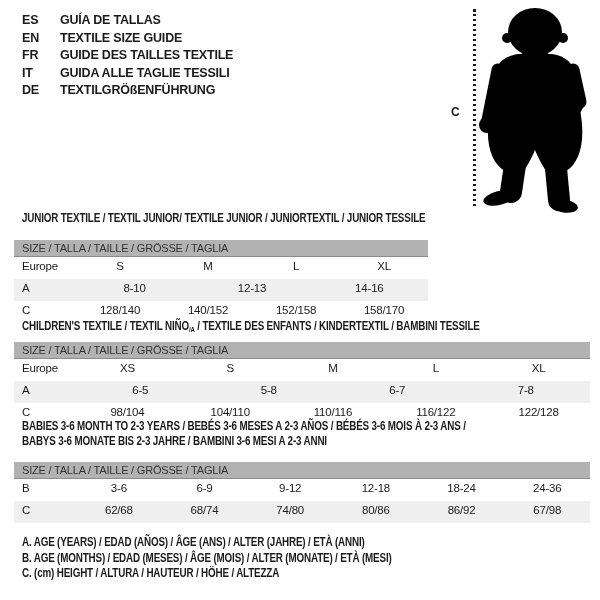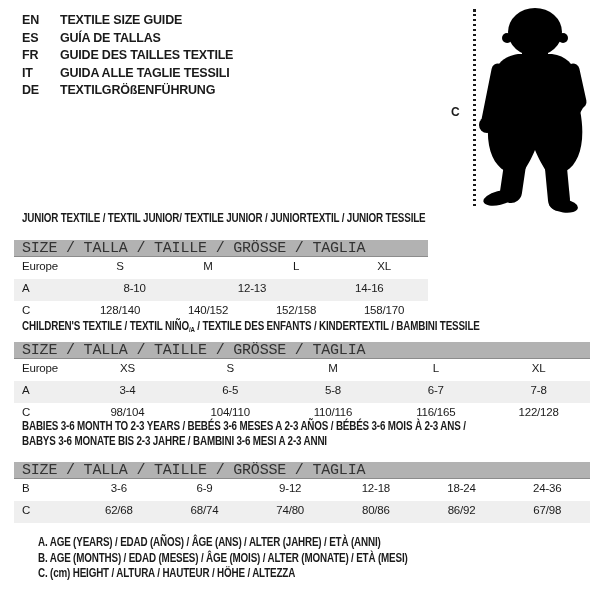--- a/index.html
+++ b/index.html
@@ -21,42 +21,42 @@
   .t1-title{left:22px;top:211px;}
   .t2-title{left:22px;top:319px;}
   .t3-title{left:22px;top:419px;line-height:15px;transform-origin:0 0;}
   .sec-title sub{font-size:0.62em;vertical-align:-0.25em;}
   
   .size-table{position:absolute;font-size:11.5px;}
   .tbl1{left:14px;top:240px;width:414px;}
   .tbl2{left:14px;top:342px;width:576px;}
   .tbl3{left:14px;top:462px;width:576px;}
   .hdr-bar{height:17px;line-height:17px;background:#b2b2b2;color:#333;
-    padding-left:8px;font-size:15px;border-bottom:1px solid #8c8c8c;box-sizing:border-box;font-family:Liberation Mono, monospace;}
+    padding-left:8px;font-size:11px;border-bottom:1px solid #8c8c8c;box-sizing:border-box;}
   .srow{display:flex;height:22px;line-height:19px;}
   .srow.alt{background:#efefef;}
   .srow .lbl{width:62px;padding-left:8px;box-sizing:border-box;}
   .srow .cell{flex:1;text-align:center;}
   
-  .legend{position:absolute;left:22px;top:535px;font-weight:bold;font-size:12px;line-height:15.5px;margin-left:16px;}
+  .legend{position:absolute;left:22px;top:535px;font-weight:bold;font-size:12px;line-height:15.5px;}
   .legend div{white-space:nowrap;transform:scaleX(0.82);transform-origin:0 50%;}
 </style>
 </head>
 <body>
 
 <div class="page">
 
   <div class="langs">
     <div class="lang-row">
+      <span class="lang-code">ES</span>
+      <span class="lang-label">GUÍA DE TALLAS</span>
+    </div>
+    <div class="lang-row">
       <span class="lang-code">EN</span>
       <span class="lang-label">TEXTILE SIZE GUIDE</span>
-    </div>
-    <div class="lang-row">
-      <span class="lang-code">ES</span>
-      <span class="lang-label">GUÍA DE TALLAS</span>
     </div>
     <div class="lang-row">
       <span class="lang-code">FR</span>
       <span class="lang-label">GUIDE DES TAILLES TEXTILE</span>
     </div>
     <div class="lang-row">
       <span class="lang-code">IT</span>
       <span class="lang-label">GUIDA ALLE TAGLIE TESSILI</span>
     </div>
     <div class="lang-row">
@@ -116,32 +116,31 @@
     <div class="srow">
       <span class="lbl">Europe</span>
       <span class="cell">XS</span>
       <span class="cell">S</span>
       <span class="cell">M</span>
       <span class="cell">L</span>
       <span class="cell">XL</span>
     </div>
     <div class="srow alt">
       <span class="lbl">A</span>
-      <span class="cell">3-4</span>
       <span class="cell">6-5</span>
       <span class="cell">5-8</span>
       <span class="cell">6-7</span>
       <span class="cell">7-8</span>
     </div>
     <div class="srow">
       <span class="lbl">C</span>
       <span class="cell">98/104</span>
       <span class="cell">104/110</span>
       <span class="cell">110/116</span>
-      <span class="cell">116/165</span>
+      <span class="cell">116/122</span>
       <span class="cell">122/128</span>
     </div>
   </div>
 
   <div class="sec-title t3-title">
     <div>BABIES 3-6 MONTH TO 2-3 YEARS / BEBÉS 3-6 MESES A 2-3 AÑOS / BÉBÉS 3-6 MOIS À 2-3 ANS /</div>
     <div>BABYS 3-6 MONATE BIS 2-3 JAHRE / BAMBINI 3-6 MESI A 2-3 ANNI</div>
   </div>
   <div class="size-table tbl3">
     <div class="hdr-bar">SIZE / TALLA / TAILLE / GRÖSSE / TAGLIA</div>

